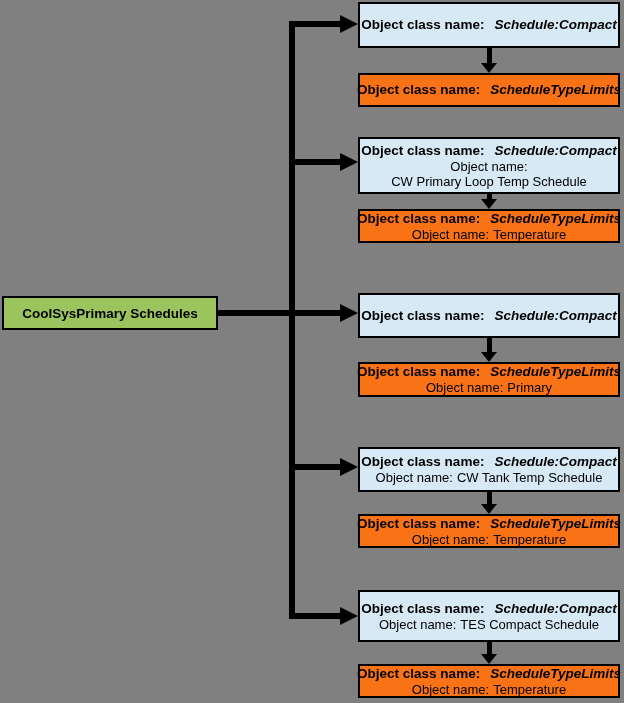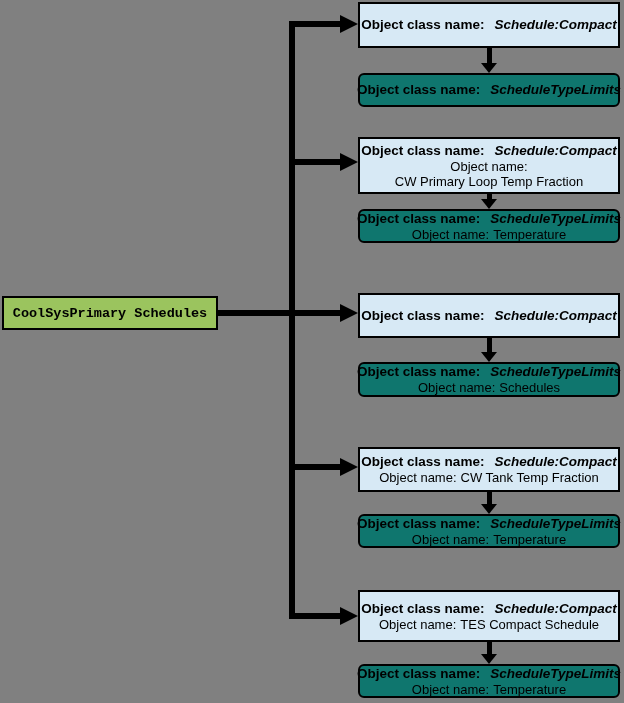--- a/index.html
+++ b/index.html
@@ -19,26 +19,25 @@
     box-sizing:border-box;
     border:2px solid #000;
     display:flex;
     flex-direction:column;
     justify-content:center;
     align-items:center;
     text-align:center;
     color:#000;
   }
   .blue{background:#D7E9F5;}
-  .yellow{background:#0f766e;border-radius:6px;}
+  .yellow{background:#f97316;}
   .root-node{
     background:#9BC45E;
     font-weight:bold;
     font-size:13.5px;
-    font-family:Liberation Mono, monospace;
   }
   .line1{font-weight:bold;font-size:13.5px;line-height:16px;white-space:nowrap;}
   .line1 .cls{font-style:italic;margin-left:10px;text-align:right;}
   .line2{font-size:13px;line-height:15px;white-space:nowrap;}
   .line2 span + span{margin-left:4px;}
   .line2.stacked span{display:block;margin-left:0;white-space:nowrap;}
   .conn{position:absolute;background:#000;}
   .arrow-right{
     position:absolute;width:0;height:0;
     border-top:9px solid transparent;
@@ -85,21 +84,21 @@
       <span class="lbl">Object class name:</span><span class="cls">ScheduleTypeLimits</span>
     </div>
   </div>
 
   <div class="node blue" style="left:358px;top:137px;width:262px;height:57px">
     <div class="line1">
       <span class="lbl">Object class name:</span><span class="cls">Schedule:Compact</span>
     </div>
     <div class="line2 stacked">
       <span>Object name:</span>
-        <span>CW Primary Loop Temp Fraction</span>
+        <span>CW Primary Loop Temp Schedule</span>
     </div>
   </div>
   <div class="conn" style="left:487px;top:194px;width:5px;height:5px"></div>
   <div class="arrow-down" style="left:481px;top:199px"></div>
   <div class="node yellow" style="left:358px;top:209px;width:262px;height:34px">
     <div class="line1">
       <span class="lbl">Object class name:</span><span class="cls">ScheduleTypeLimits</span>
     </div>
     <div class="line2">
       <span>Object name:</span><span>Temperature</span>
@@ -111,30 +110,30 @@
       <span class="lbl">Object class name:</span><span class="cls">Schedule:Compact</span>
     </div>
   </div>
   <div class="conn" style="left:487px;top:338px;width:5px;height:14px"></div>
   <div class="arrow-down" style="left:481px;top:352px"></div>
   <div class="node yellow" style="left:358px;top:362px;width:262px;height:35px">
     <div class="line1">
       <span class="lbl">Object class name:</span><span class="cls">ScheduleTypeLimits</span>
     </div>
     <div class="line2">
-      <span>Object name:</span><span>Schedules</span>
+      <span>Object name:</span><span>Primary</span>
     </div>
   </div>
 
   <div class="node blue" style="left:358px;top:447px;width:262px;height:45px">
     <div class="line1">
       <span class="lbl">Object class name:</span><span class="cls">Schedule:Compact</span>
     </div>
     <div class="line2">
-      <span>Object name:</span><span>CW Tank Temp Fraction</span>
+      <span>Object name:</span><span>CW Tank Temp Schedule</span>
     </div>
   </div>
   <div class="conn" style="left:487px;top:492px;width:5px;height:12px"></div>
   <div class="arrow-down" style="left:481px;top:504px"></div>
   <div class="node yellow" style="left:358px;top:514px;width:262px;height:34px">
     <div class="line1">
       <span class="lbl">Object class name:</span><span class="cls">ScheduleTypeLimits</span>
     </div>
     <div class="line2">
       <span>Object name:</span><span>Temperature</span>

